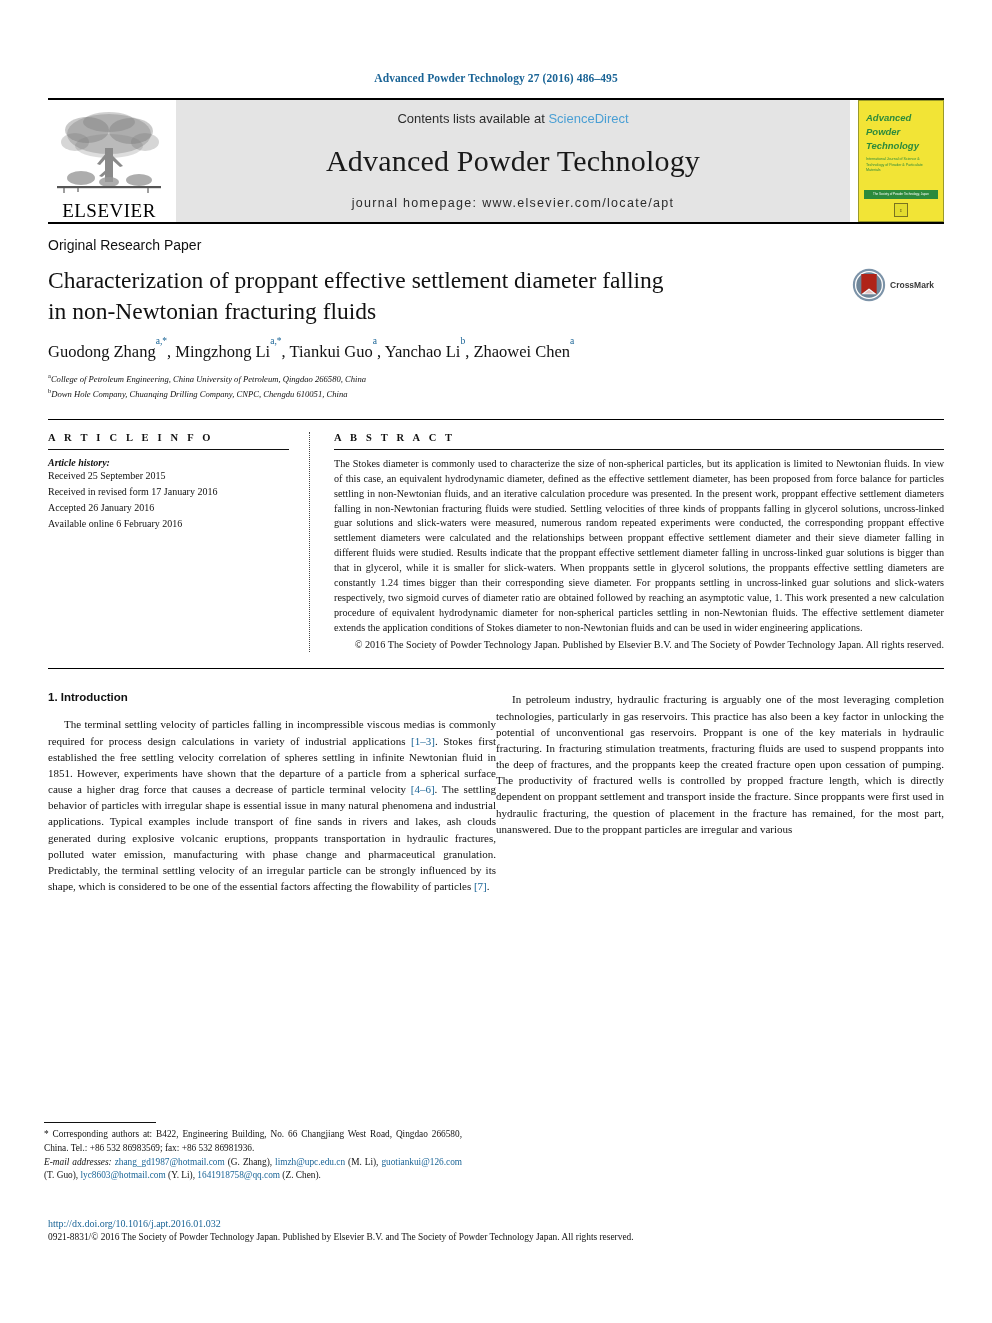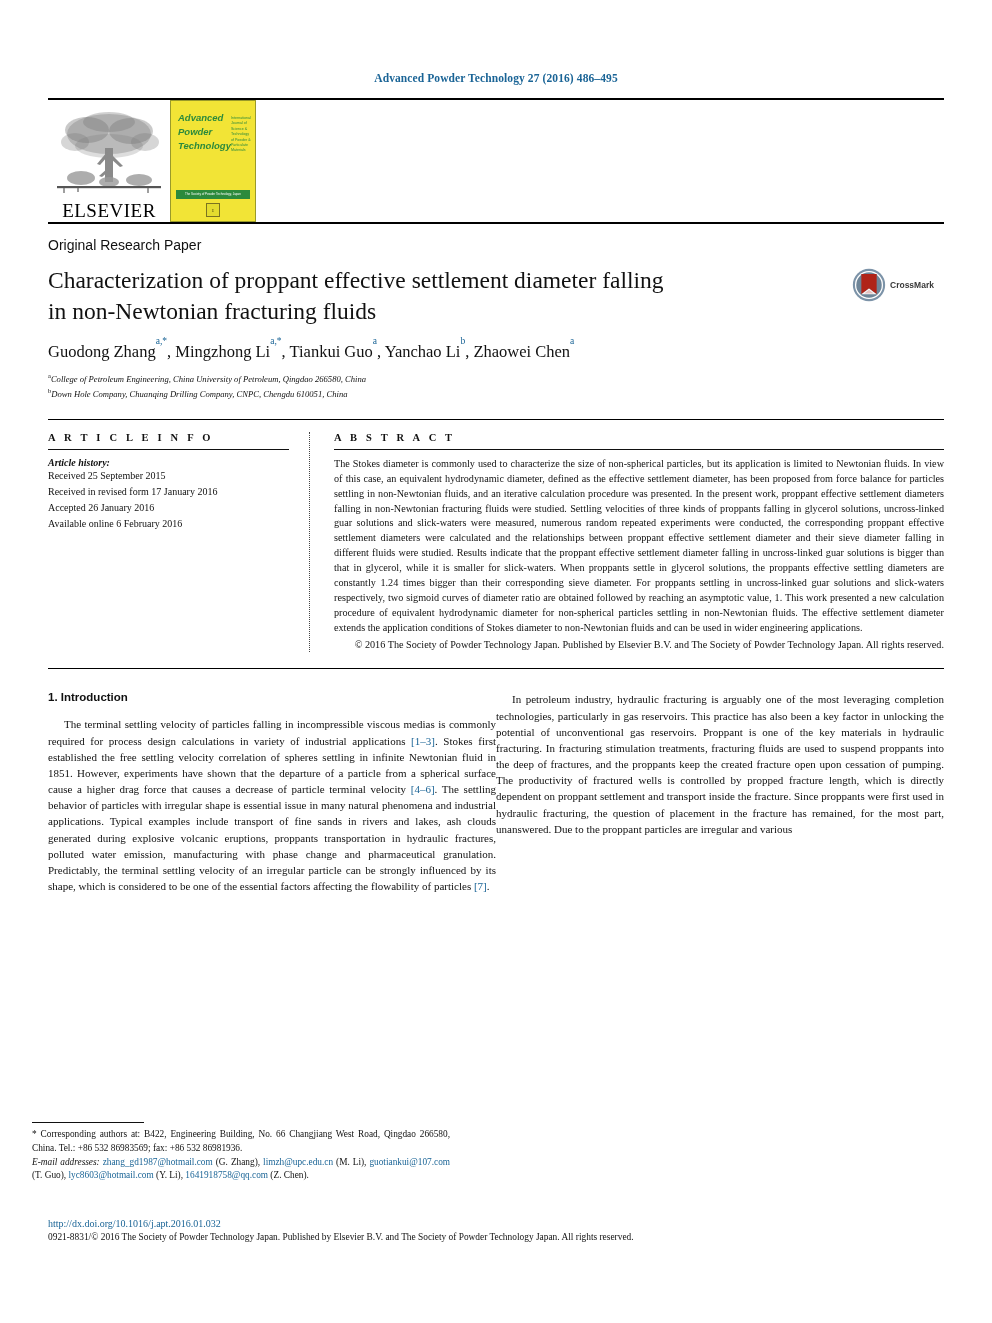--- a/index.html
+++ b/index.html
@@ -87,21 +87,21 @@
     letter-spacing: 1.3px;
   }
 
   .journal-cover {
     width: 86px;
     flex: 0 0 86px;
     background: #f2e436;
     border: 1px solid #9a9a2a;
     padding: 10px 7px 6px 7px;
     display: flex;
-    flex-direction: row;
+    flex-direction: column;
     position: relative;
   }
   .cover-title {
     font-family: "Liberation Sans", sans-serif;
     font-style: italic;
     font-weight: bold;
     font-size: 9.5px;
     color: #2c8a3c;
     line-height: 1.45;
   }
@@ -267,21 +267,21 @@
     text-align: justify;
     text-indent: 16px;
     color: #111;
     margin: 0 0 0 0;
   }
   .ref { color: #1a6496; }
 
   
   .footnote-area {
     position: absolute;
-    left: 32px;
+    left: 44px;
     top: 1122px;
     width: 418px;
   }
   .footnote-rule { border-top: 1px solid #111; width: 112px; margin-bottom: 5px; }
   .footnote {
     font-family: "Liberation Serif", serif;
     font-size: 9.3px;
     line-height: 1.48;
     text-align: justify;
     color: #111;
@@ -343,20 +343,27 @@
         <rect x="4" y="78" width="104" height="2.2" fill="#555555"></rect>
         <g fill="#777777" opacity="0.7">
           <rect x="10" y="80" width="2" height="5"></rect>
           <rect x="24" y="80" width="2" height="4"></rect>
           <rect x="94" y="80" width="2" height="5"></rect>
         </g>
       </svg>
       <div class="elsevier-word">ELSEVIER</div>
     </div>
 
+    <div class="masthead-center">
+      <div class="contents-line">
+        <span>Contents lists available at </span><span class="sciencedirect">ScienceDirect</span>
+      </div>
+      <div class="journal-title-big">Advanced Powder Technology</div>
+      <div class="homepage-line">journal homepage: www.elsevier.com/locate/apt</div>
+    </div>
 
     <div class="journal-cover">
       <div class="cover-title">
         <div>Advanced</div>
         <div>Powder</div>
         <div>Technology</div>
       </div>
       <div class="cover-sub">International Journal of Science &amp; Technology of Powder &amp; Particulate Materials</div>
       <div class="cover-greenbar">
           <span>The Society of Powder Technology, Japan</span>
@@ -428,21 +435,21 @@
     <div class="col">
       <p class="body-p">In petroleum industry, hydraulic fracturing is arguably one of the most leveraging completion technologies, particularly in gas reservoirs. This practice has also been a key factor in unlocking the potential of unconventional gas reservoirs. Proppant is one of the key materials in hydraulic fracturing. In fracturing stimulation treatments, fracturing fluids are used to suspend proppants into the deep of fractures, and the proppants keep the created fracture open upon cessation of pumping. The productivity of fractured wells is controlled by propped fracture length, which is directly dependent on proppant settlement and transport inside the fracture. Since proppants were first used in hydraulic fracturing, the question of placement in the fracture has remained, for the most part, unanswered. Due to the proppant particles are irregular and various</p>
     </div>
   </div>
 
   <div class="footnote-area">
     <div class="footnote-rule"></div>
     <div class="footnote">* Corresponding authors at: B422, Engineering Building, No. 66 Changjiang West Road, Qingdao 266580, China. Tel.: +86 532 86983569; fax: +86 532 86981936.</div>
     <div class="footnote">
       <span class="em-label">E-mail addresses:</span>
-      <span class="mail">zhang_gd1987@hotmail.com</span><span> (G. Zhang), </span><span class="mail">limzh@upc.edu.cn</span><span> (M. Li), </span><span class="mail">guotiankui@107.com</span><span> (T. Guo), </span><span class="mail">lyc8603@hotmail.com</span><span> (Y. Li), </span><span class="mail">1641918758@qq.com</span><span> (Z. Chen).</span>
+      <span class="mail">zhang_gd1987@hotmail.com</span><span> (G. Zhang), </span><span class="mail">limzh@upc.edu.cn</span><span> (M. Li), </span><span class="mail">guotiankui@126.com</span><span> (T. Guo), </span><span class="mail">lyc8603@hotmail.com</span><span> (Y. Li), </span><span class="mail">1641918758@qq.com</span><span> (Z. Chen).</span>
     </div>
   </div>
 
   <div class="bottom-block">
     <div class="doi-line">http://dx.doi.org/10.1016/j.apt.2016.01.032</div>
     <div class="issn-line">0921-8831/© 2016 The Society of Powder Technology Japan. Published by Elsevier B.V. and The Society of Powder Technology Japan. All rights reserved.</div>
   </div>
 
 </div>
 

